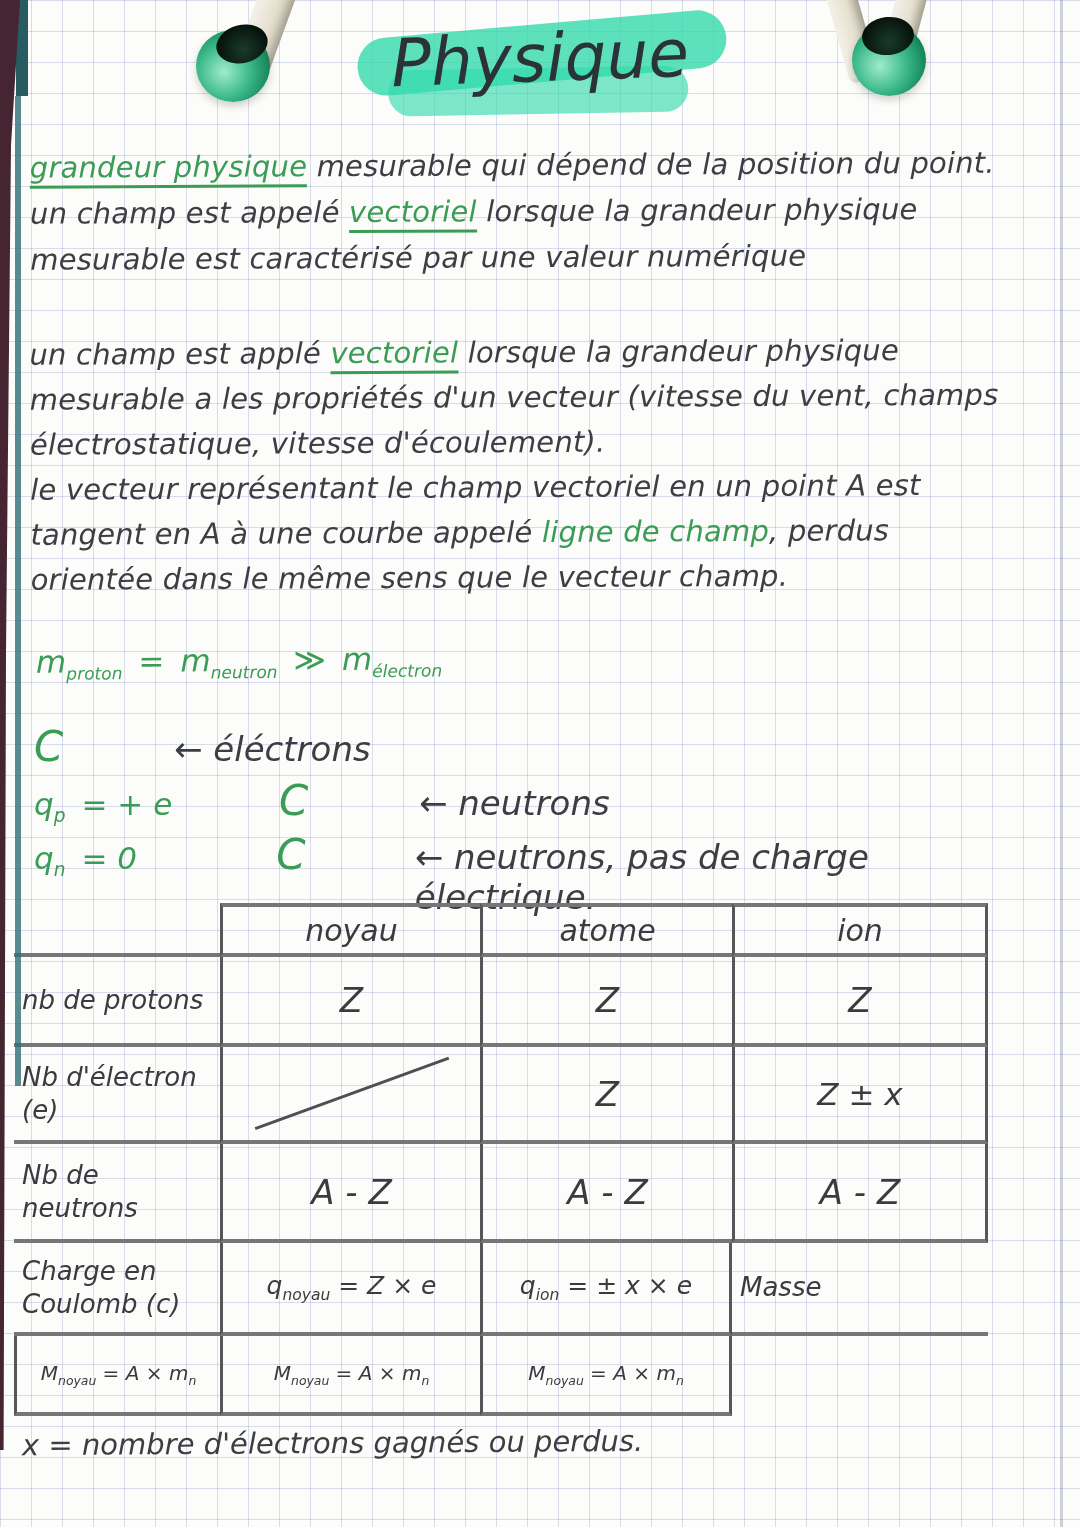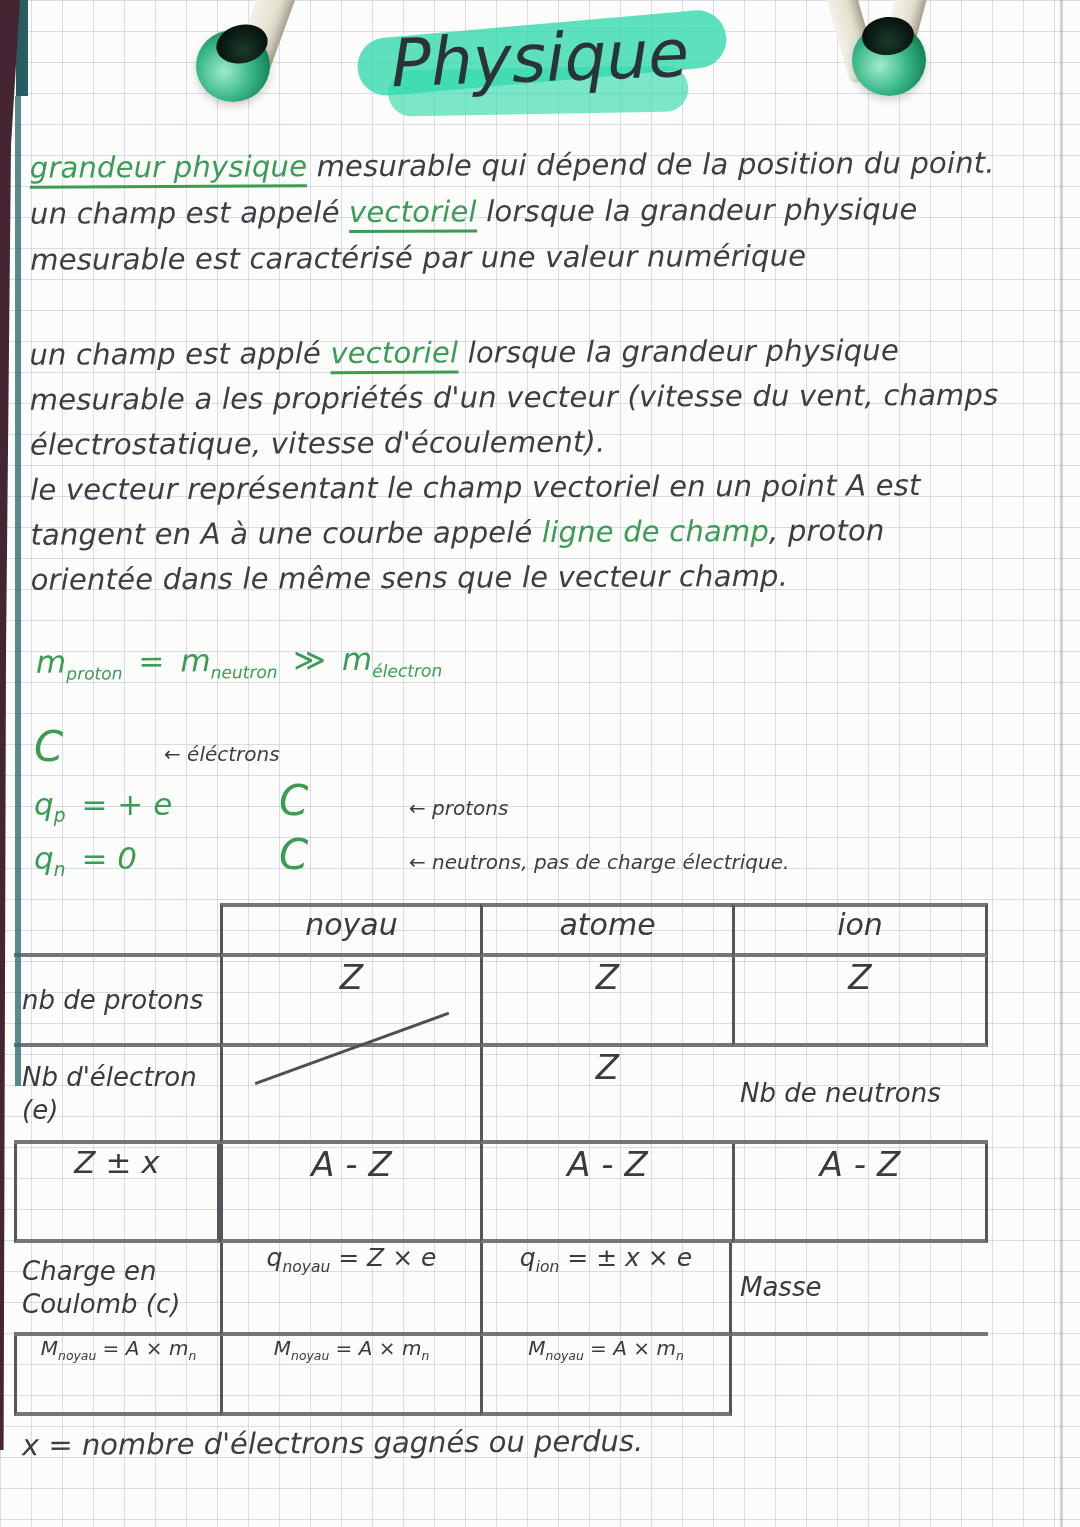--- a/index.html
+++ b/index.html
@@ -57,27 +57,27 @@
   .mass-note sub{font-size:.55em;}
   .sp{margin:0 16px;}
 
   
   .charges{position:absolute;left:34px;top:722px;width:1020px;}
   .charge-row{display:flex;align-items:baseline;height:54px;}
   .q-formula{width:245px;font-size:31px;color:#3a9c55;}
   .q-formula sub{font-size:.6em;}
   .q-val{margin-left:16px;}
   .q-unit{width:130px;font-size:42px;color:#3a9c55;font-style:italic;}
-  .q-note{font-size:20px;color:#3d3d44;}
+  .q-note{font-size:34px;color:#3d3d44;margin-left:10px;}
 
   
   .ntable{position:absolute;left:14px;top:903px;width:974px;display:grid;
     grid-template-columns:206px 260px 252px 256px;
     grid-template-rows:54px 90px 97px 99px 93px 80px;z-index:2;}
-  .cell{position:relative;display:flex;justify-content:center;color:#3a3a3f;}
+  .cell{position:relative;display:flex;align-items:center;justify-content:center;color:#3a3a3f;}
   .vl{border-left:3px solid #55555a;}
   .vr{border-right:3px solid #55555a;}
   .hb{border-bottom:4px solid #76767a;}
   .ht{border-top:4px solid #76767a;}
   .hdr{font-size:30px;}
   .big{font-size:34px;}
   .med{font-size:31px;}
   .lbl{justify-content:flex-start;align-items:center;padding:4px 8px;font-size:26px;line-height:33px;}
   .frm{font-size:25px;}
   .frm sub{font-size:.62em;}
@@ -127,38 +127,38 @@
   </section>
 
   <section class="para" id="p2">
     <div class="line">
       <span>un champ est applé </span><span class="green ul">vectoriel</span><span> lorsque la grandeur physique</span>
     </div>
     <div class="line"><span>mesurable a les propriétés d'un vecteur (vitesse du vent, champs</span></div>
     <div class="line"><span>électrostatique, vitesse d'écoulement).</span></div>
     <div class="line"><span>le vecteur représentant le champ vectoriel en un point A est</span></div>
     <div class="line">
-      <span>tangent en A à une courbe appelé </span><span class="green">ligne de champ</span><span>, proton</span>
+      <span>tangent en A à une courbe appelé </span><span class="green">ligne de champ</span><span>, perdus</span>
     </div>
     <div class="line"><span>orientée dans le même sens que le vecteur champ.</span></div>
   </section>
 
   <div class="mass-note">
     <span>m</span><sub>proton</sub><span class="sp">=</span><span>m</span><sub>neutron</sub><span class="sp">≫</span><span>m</span><sub>électron</sub>
   </div>
 
   <div class="charges">
     <div class="charge-row">
       <span class="q-unit">C</span>
       <span class="q-note">← éléctrons</span>
     </div>
     <div class="charge-row">
       <span class="q-formula"><span>q</span><sub>p</sub><span class="q-val">= + e</span></span>
       <span class="q-unit">C</span>
-      <span class="q-note">← protons</span>
+      <span class="q-note">← neutrons</span>
     </div>
     <div class="charge-row">
       <span class="q-formula"><span>q</span><sub>n</sub><span class="q-val">=  0</span></span>
       <span class="q-unit">C</span>
       <span class="q-note">← neutrons, pas de charge électrique.</span>
     </div>
   </div>
 
   <div class="ntable">
 
@@ -188,27 +188,27 @@
 
     <div class="cell hb lbl">
         <span>Nb d'électron (e)</span>
       </div>
     <div class="cell hb vl">
         <div class="slash"></div>
       </div>
     <div class="cell hb vl big">
         <span>Z</span>
       </div>
-    <div class="cell hb lbl">
-        <span>Nb de neutrons</span>
-      </div>
-
     <div class="cell hb vl vr med">
         <span>Z ± x</span>
       </div>
+
+    <div class="cell hb lbl">
+        <span>Nb de neutrons</span>
+      </div>
     <div class="cell hb vl big">
         <span>A - Z</span>
       </div>
     <div class="cell hb vl big">
         <span>A - Z</span>
       </div>
     <div class="cell hb vl vr big">
         <span>A - Z</span>
       </div>
 

